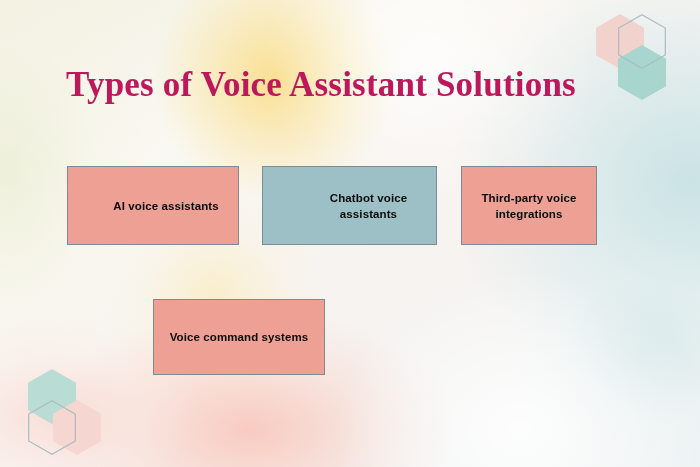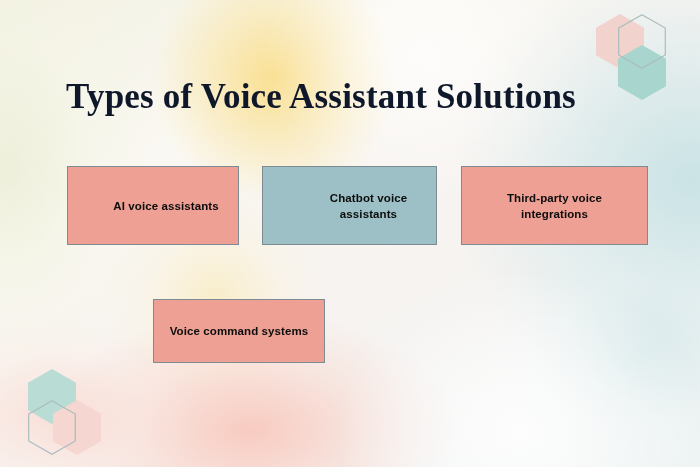--- a/index.html
+++ b/index.html
@@ -86,27 +86,27 @@
     height: 55px;
   }
 
   #deco-top-right { top: 10px; right: 12px; width: 92px; height: 90px; }
   #deco-bottom-left { bottom: 8px; left: 28px; width: 92px; height: 90px; }
 
   
   #title {
     position: absolute;
     left: 66px;
-    top: 75px;
+    top: 63px;
     font-family: "Liberation Serif", "DejaVu Serif", serif;
     font-weight: bold;
     font-size: 35px;
     line-height: 44px;
     letter-spacing: 0.2px;
-    color: #0f172a;
+    color: #be185d;
     white-space: nowrap;
   }
 
   
   .box {
     position: absolute;
     box-sizing: border-box;
     border: 1px solid #7d8c93;
     display: flex;
     align-items: center;
@@ -120,22 +120,22 @@
     font-size: 11.5px;
     line-height: 16px;
     color: #0c0c0c;
     letter-spacing: 0.1px;
   }
   .box-salmon { background-color: #eda093; }
   .box-teal   { background-color: #9cc0c5; }
 
   #box-0 { left: 67px;  top: 166px; width: 172px; height: 79px; padding-left: 36px; }
   #box-1 { left: 262px; top: 166px; width: 175px; height: 79px; padding-left: 48px; }
-  #box-2 { left: 461px; top: 166px; width: 187px; height: 79px; }
-  #box-3 { left: 153px; top: 299px; width: 172px; height: 64px; }
+  #box-2 { left: 461px; top: 166px; width: 136px; height: 79px; }
+  #box-3 { left: 153px; top: 299px; width: 172px; height: 76px; }
   #box-4 { left: 375px; top: 299px; width: 172px; height: 76px; }
 </style>
 </head>
 <body>
 
 <div id="slide">
 
   <div class="bg-layer bg-base"></div>
   <div class="bg-layer bg-green"></div>
   <div class="bg-layer bg-teal"></div>

